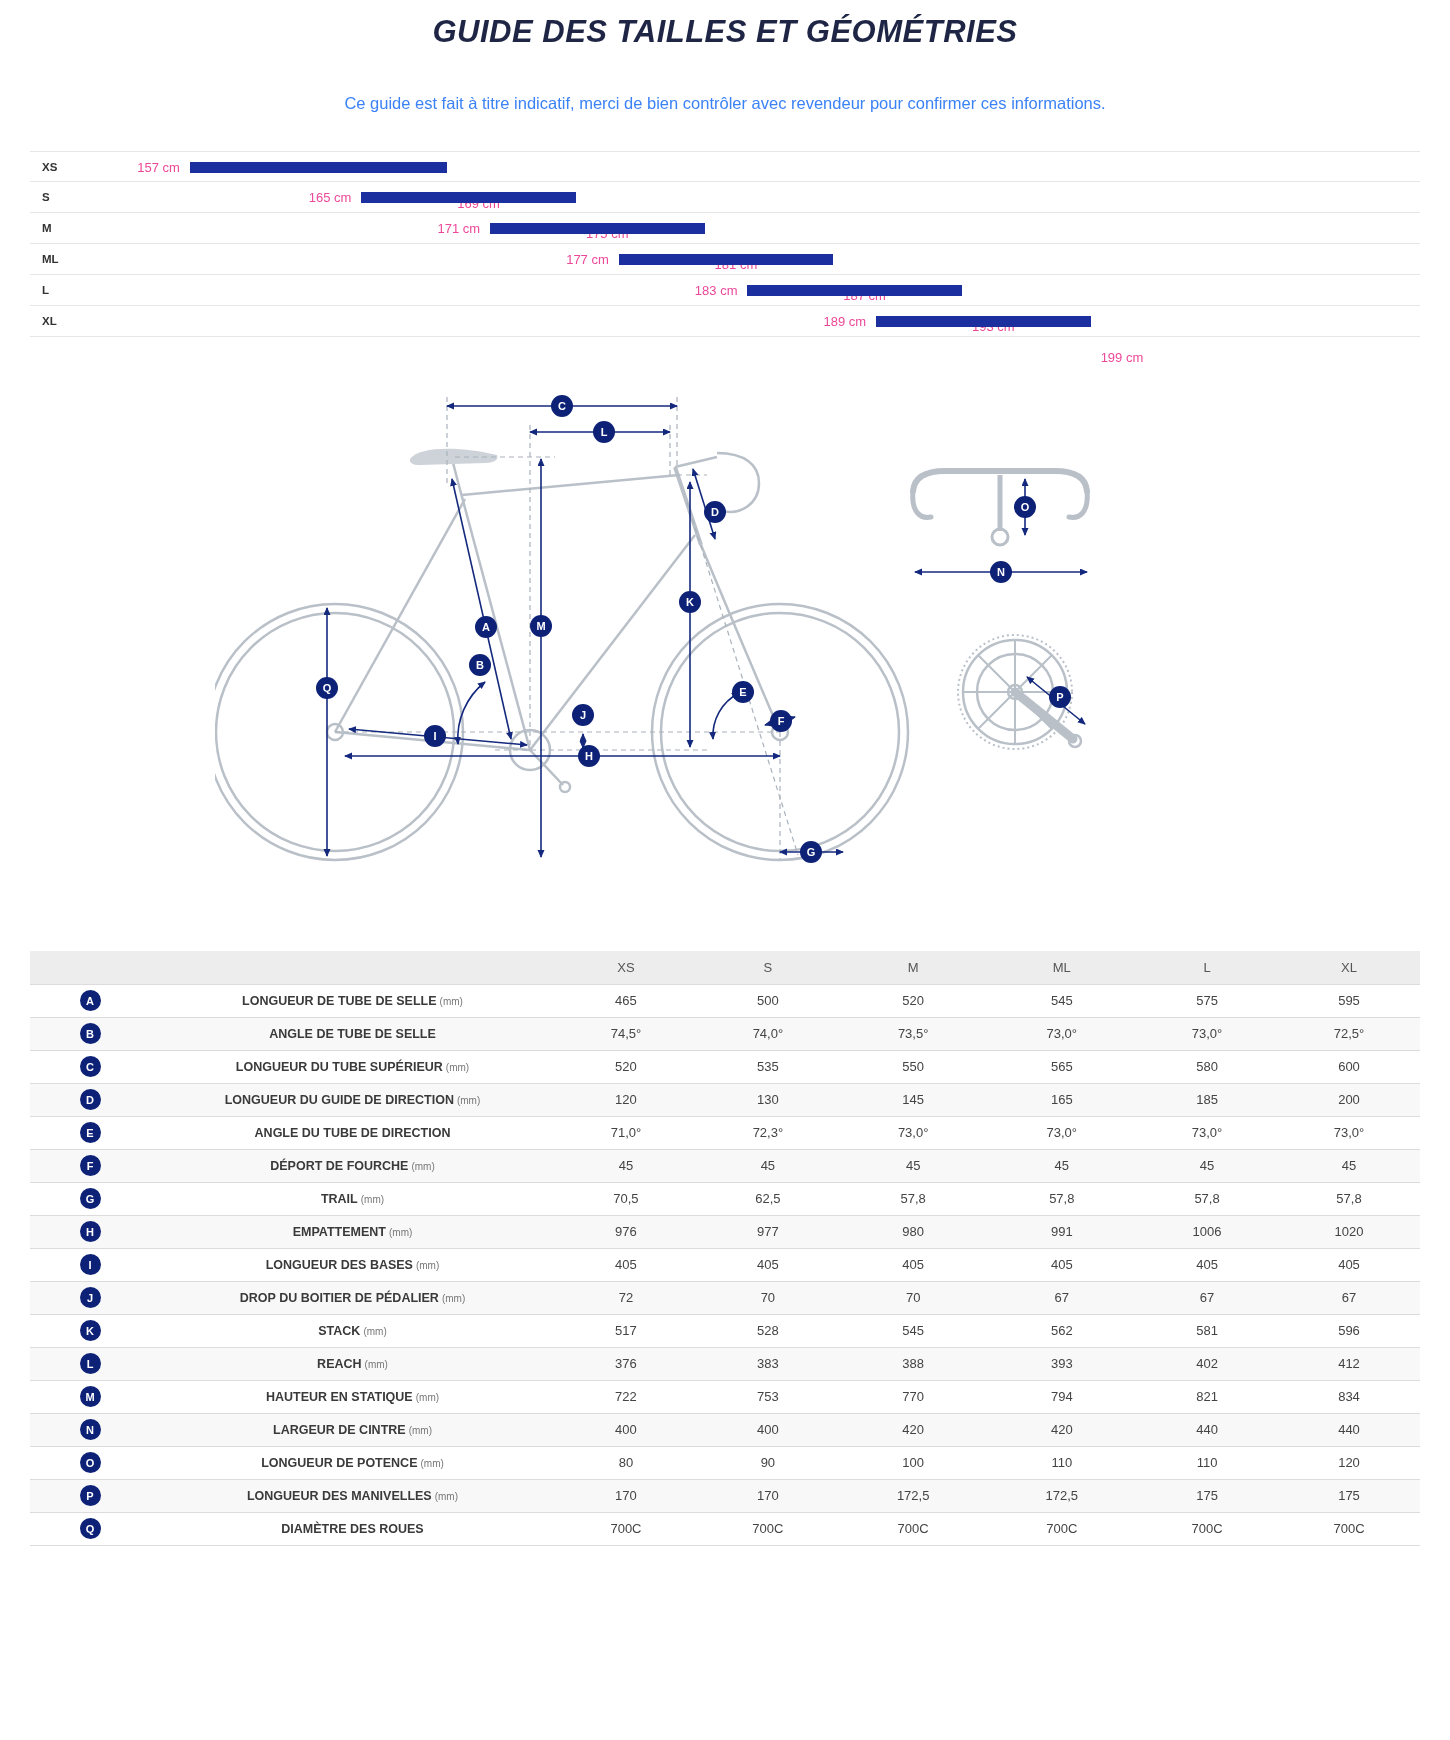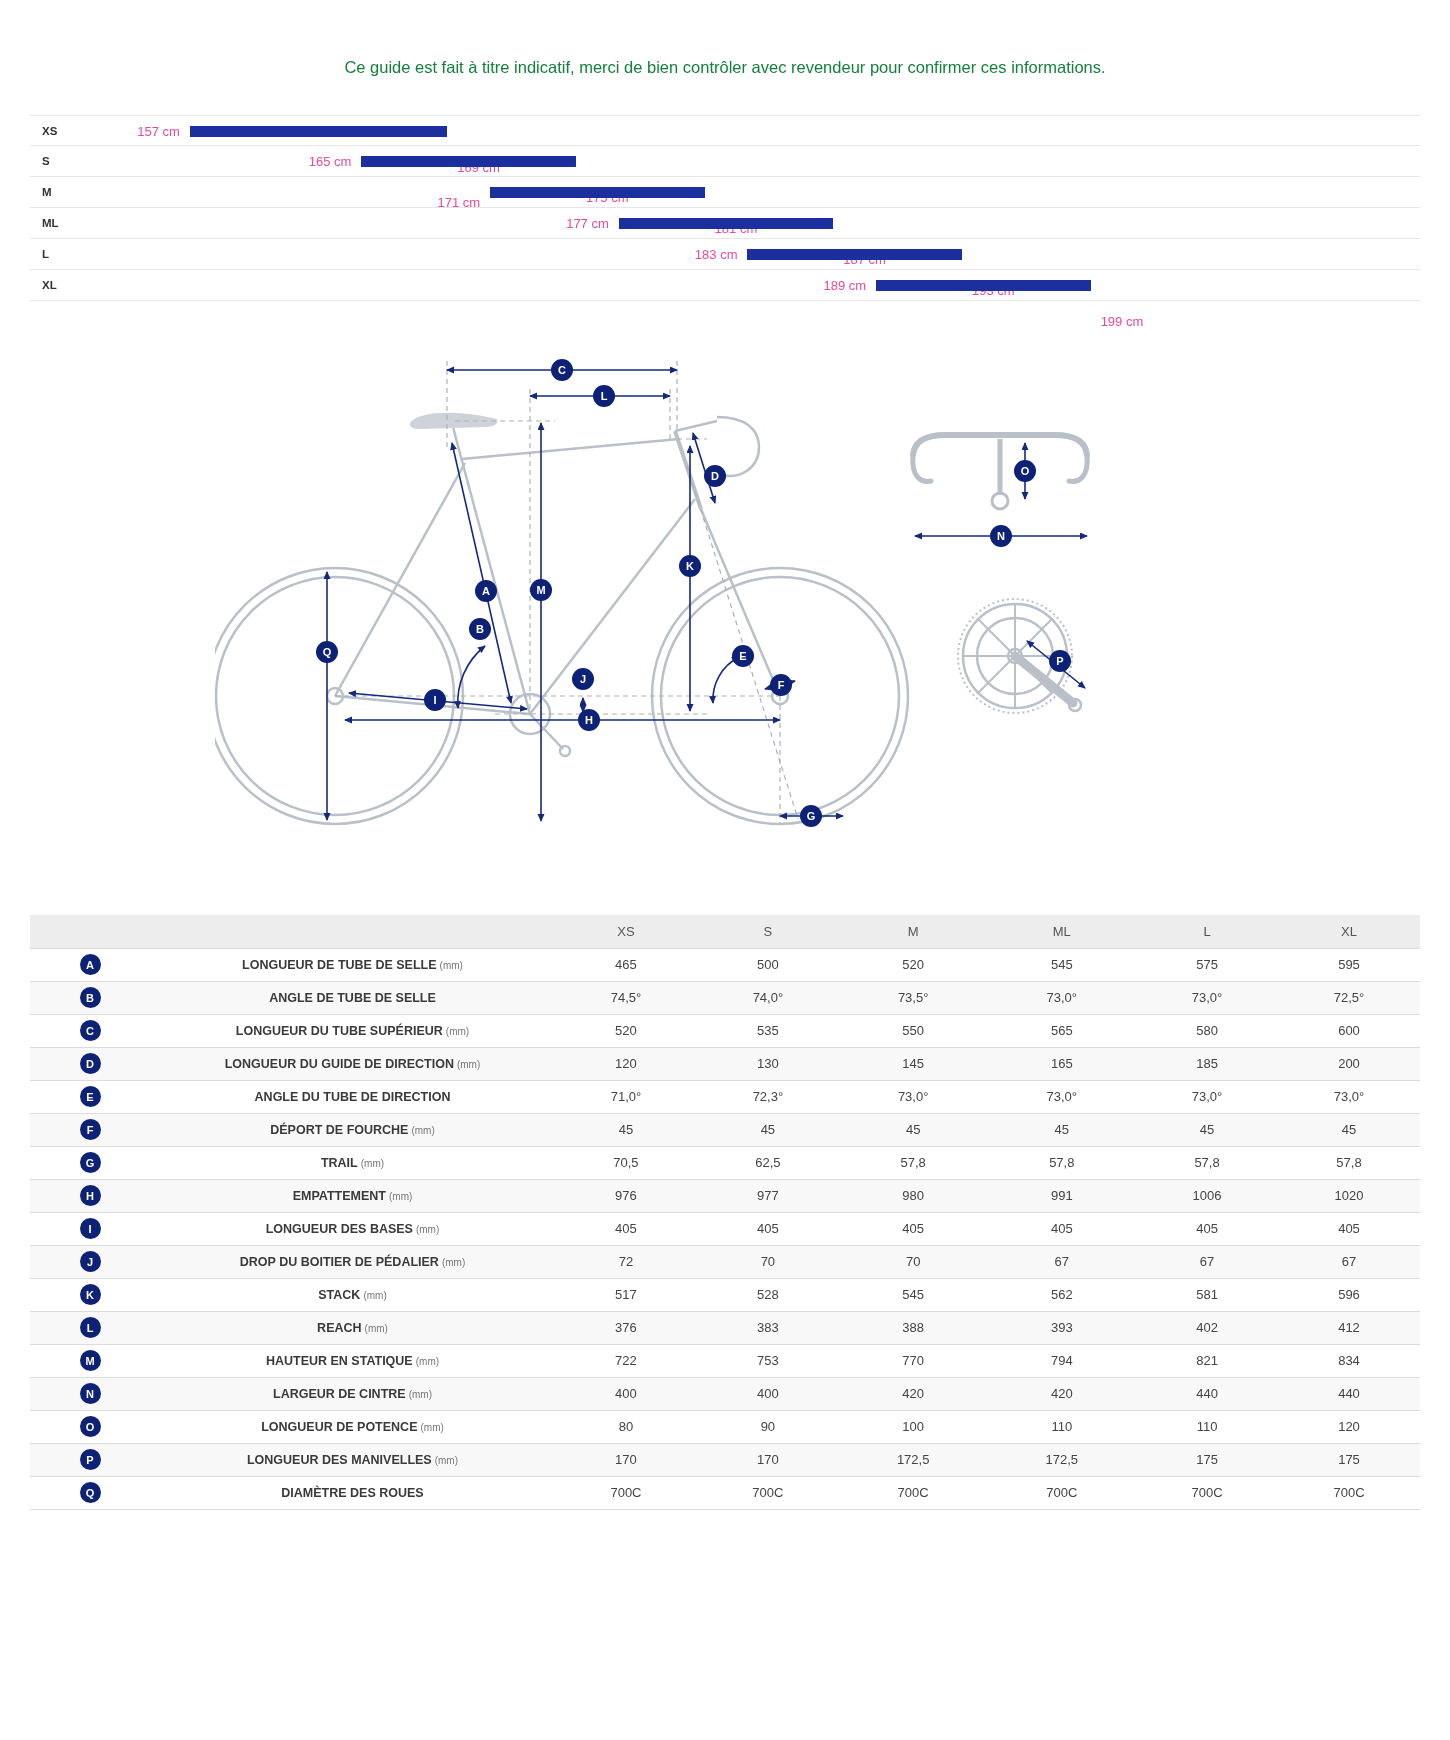--- a/index.html
+++ b/index.html
@@ -10,21 +10,21 @@
     position: relative;
     overflow: hidden;
   }
   
   .page-header { padding-top: 14px; text-align: center; }
   .page-title {
     font-size: 31px; font-weight: bold; font-style: italic;
     letter-spacing: 0.5px; color: #1f2645;
   }
   .page-subtitle {
-    margin-top: 44px; font-size: 16.5px; color: #15803d; font-weight: normal;
+    margin-top: 44px; font-size: 16.5px; color: #3b82f6; font-weight: normal;
   }
   
   .size-chart { margin: 38px 30px 0 30px; }
   .size-row {
     position: relative; height: 31px;
     border-bottom: 1px solid #e6e6e6;
   }
   .size-row:first-child { border-top: 1px solid #e6e6e6; }
   .size-label {
     display: inline-block; line-height: 31px; padding-left: 12px;
@@ -68,27 +68,28 @@
   .badge {
     display: inline-flex; width: 21px; height: 21px; border-radius: 50%;
     background: #0d2277; color: #fff; font-size: 11px; font-weight: bold;
     align-items: center; justify-content: center;
   }
 </style>
 </head>
 <body>
 
 <div class="page-header">
+  <h1 class="page-title">GUIDE DES TAILLES ET GÉOMÉTRIES</h1>
   <div class="page-subtitle">Ce guide est fait à titre indicatif, merci de bien contrôler avec revendeur pour confirmer ces informations.</div>
 </div>
 
 <div class="size-chart">
     <div class="size-row"><span class="size-label">XS</span><span class="size-bar" style="left: 11.5%; width: 18.516%; background: rgb(27, 48, 158);"></span><span class="size-min" style="left: calc(11.5% - 10px);">157 cm</span><span class="size-max" style="left: calc(30.016% + 10px);">169 cm</span></div>
     <div class="size-row"><span class="size-label">S</span><span class="size-bar" style="left: 23.844%; width: 15.43%; background: rgb(27, 48, 158);"></span><span class="size-min" style="left: calc(23.844% - 10px);">165 cm</span><span class="size-max" style="left: calc(39.274% + 10px);">175 cm</span></div>
-    <div class="size-row"><span class="size-label">M</span><span class="size-bar" style="left: 33.102%; width: 15.43%; background: rgb(27, 48, 158);"></span><span class="size-min" style="left: calc(33.102% - 10px); margin-top: 10px;">171 cm</span><span class="size-max" style="left: calc(48.532% + 10px);">181 cm</span></div>
+    <div class="size-row"><span class="size-label">M</span><span class="size-bar" style="left: 33.102%; width: 15.43%; background: rgb(27, 48, 158);"></span><span class="size-min" style="left: calc(33.102% - 10px);">171 cm</span><span class="size-max" style="left: calc(48.532% + 10px);">181 cm</span></div>
     <div class="size-row"><span class="size-label">ML</span><span class="size-bar" style="left: 42.36%; width: 15.43%; background: rgb(27, 48, 158);"></span><span class="size-min" style="left: calc(42.36% - 10px);">177 cm</span><span class="size-max" style="left: calc(57.79% + 10px);">187 cm</span></div>
     <div class="size-row"><span class="size-label">L</span><span class="size-bar" style="left: 51.618%; width: 15.43%; background: rgb(27, 48, 158);"></span><span class="size-min" style="left: calc(51.618% - 10px);">183 cm</span><span class="size-max" style="left: calc(67.048% + 10px);">193 cm</span></div>
     <div class="size-row"><span class="size-label">XL</span><span class="size-bar" style="left: 60.876%; width: 15.43%; background: rgb(27, 48, 158);"></span><span class="size-min" style="left: calc(60.876% - 10px);">189 cm</span><span class="size-max" style="left: calc(76.306% + 10px);">199 cm</span></div>
   </div>
 
 <div class="diagram-wrap">
 <svg width="920" height="510" viewBox="0 0 920 510">
   <defs>
     <marker id="ah" markerWidth="9" markerHeight="9" refX="7" refY="3.5" orient="auto-start-reverse" markerUnits="userSpaceOnUse">
       <path d="M0,0 L8,3.5 L0,7 Z" fill="#14297e"></path>

